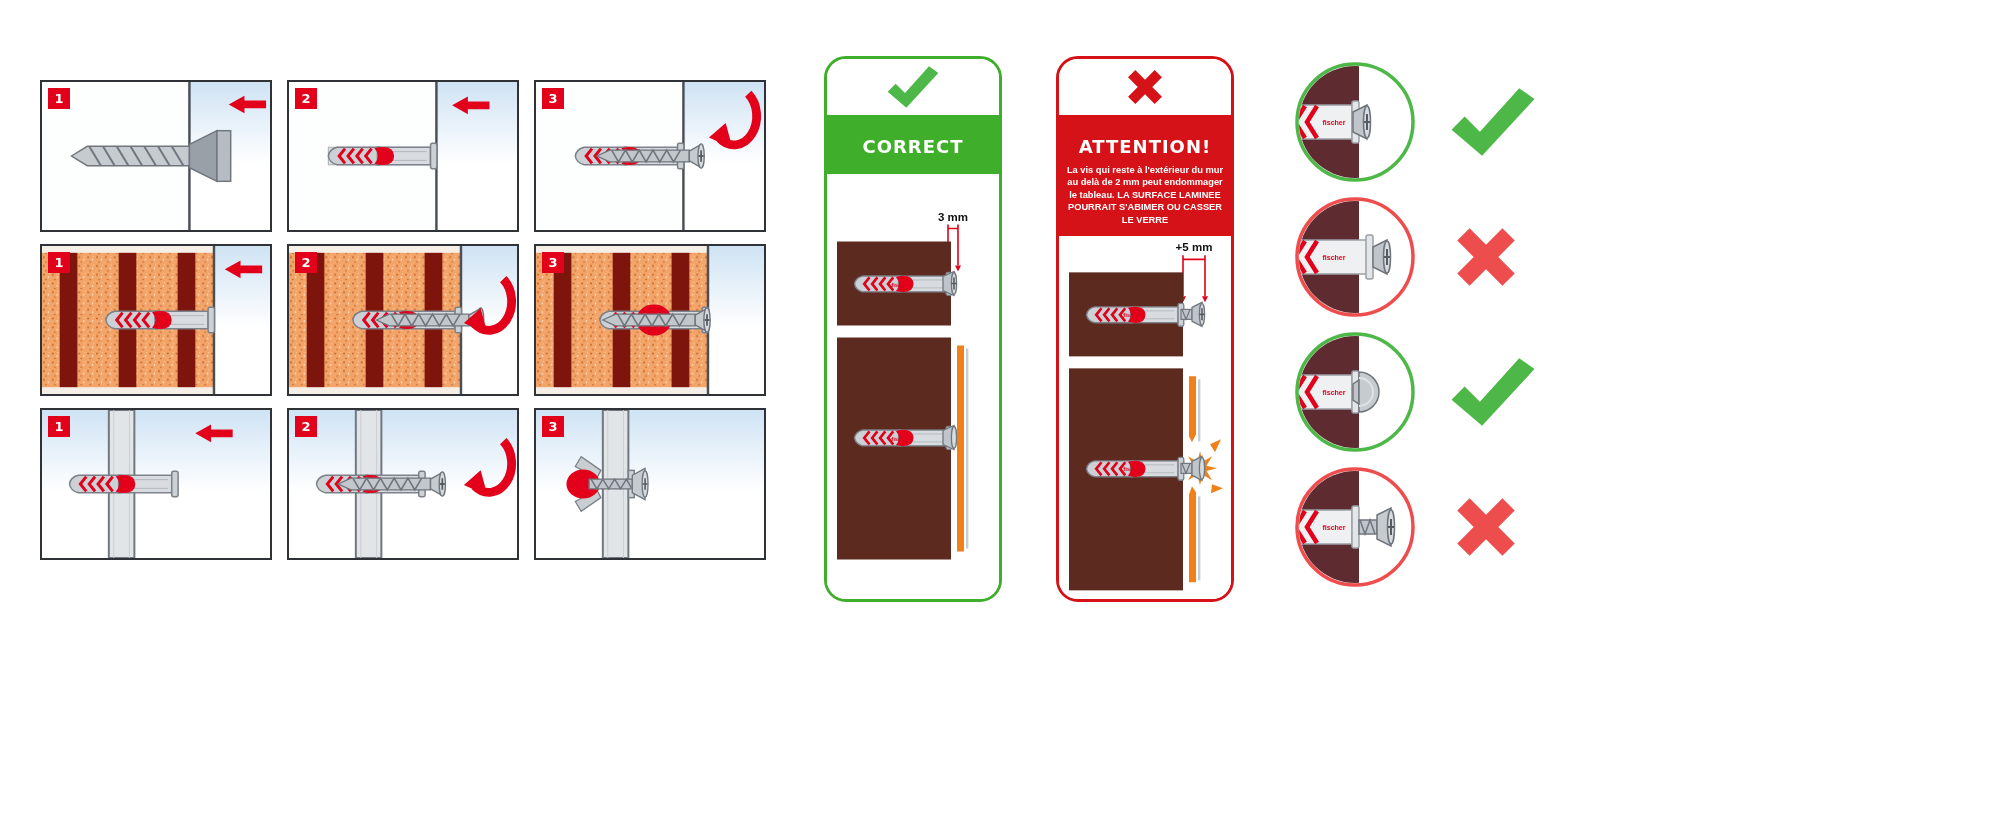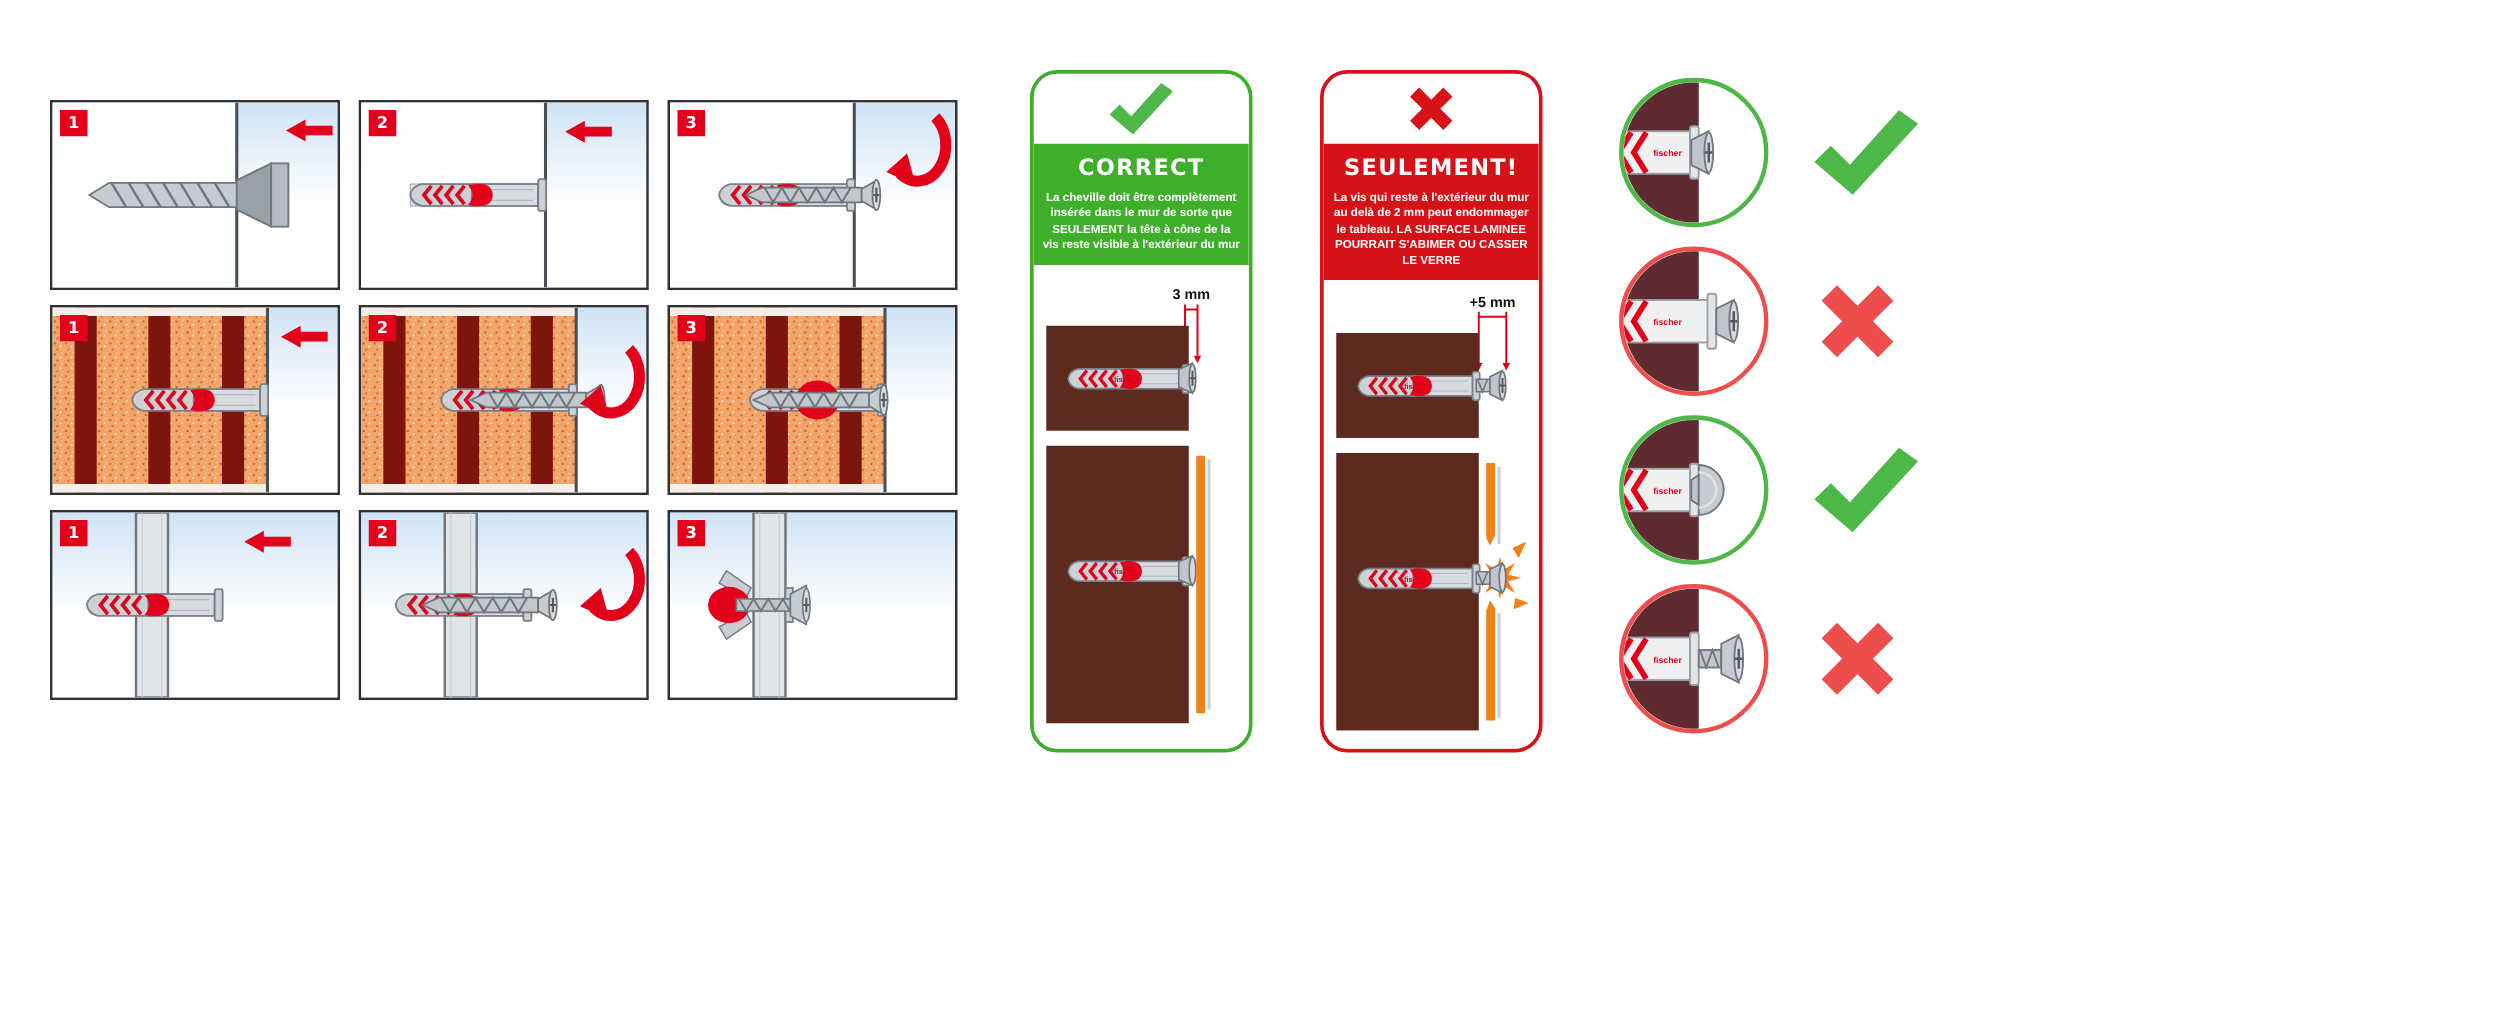--- a/index.html
+++ b/index.html
@@ -13,21 +13,21 @@
 .badge{position:absolute;top:6px;left:6px;width:22px;height:21px;background:var(--red,#e2001a);color:#fff;font-weight:bold;font-size:13px;line-height:21px;text-align:center;font-family:"DejaVu Sans",sans-serif}
 
 
 .cert-panel{position:absolute;top:56px;width:178px;height:546px;background:#fff;border-radius:22px;display:flex;flex-direction:column;overflow:hidden}
 .cert-panel.greenb{left:824px;border:3px solid var(--green,#3fae2a)}
 .cert-panel.redb{left:1056px;border:3px solid var(--attention-red,#d41217)}
 .cert-top{height:56px;flex:0 0 auto;display:flex;align-items:center;justify-content:center;background:#fff}
 .cert-band{flex:0 0 auto;text-align:center;color:#fff;padding:7px 7px 10px}
 .greenb .cert-band{background:var(--green,#3fae2a)}
 .redb .cert-band{background:var(--attention-red,#d41217)}
-.cert-title{font-family:"DejaVu Sans",sans-serif;font-weight:bold;font-size:18px;letter-spacing:1px;margin:2px 0 7px}
+.cert-title{font-family:"DejaVu Sans",sans-serif;font-weight:bold;font-size:18px;letter-spacing:1px;margin:14px 0 7px}
 .cert-body{font-size:9.3px;font-weight:bold;line-height:1.34}
 .cert-art{flex:1;display:flex;align-items:stretch;justify-content:center;background:#fff}
 .cert-art svg{width:100%;height:100%}
 
 
 .results-col{position:absolute;left:1293px;top:60px;display:flex;flex-direction:column;row-gap:11px}
 .result-row{display:flex;align-items:center;column-gap:30px;height:124px}
 .result-circle{width:124px;height:124px;flex:0 0 auto}
 .result-icon{width:92px;height:72px}
 .result-icon.cross{width:78px;height:78px}
@@ -235,21 +235,20 @@
   </div>
 
   <div class="cert-panel greenb">
     <div class="cert-top">
       <svg class="c-green" width="56" height="44" viewBox="0 0 84 66">
           <use href="#sym-check"></use>
         </svg>
     </div>
     <div class="cert-band">
       <div class="cert-title">CORRECT</div>
-      <div class="cert-body">La cheville doit être complètement insérée dans le mur de sorte que SEULEMENT la tête à cône de la vis reste visible à l'extérieur du mur</div>
     </div>
     <div class="cert-art">
       <svg viewBox="0 0 172 358" preserveAspectRatio="xMidYMid meet">
         <text x="126" y="13" text-anchor="middle" class="dim-label">3 mm</text>
         <g class="s-red" fill="none" stroke-width="1.6">
           <path d="M121,17 v8 M131,17 v8 M121,21 h10 M121,25 V58 M131,25 V58"></path>
         </g>
         <path d="M118,58 l3,6 l3,-6 Z M128,58 l3,6 l3,-6 Z" class="f-red"></path>
         <rect x="10" y="34" width="114" height="84" class="f-brown"></rect>
         <g transform="translate(20.5,65) scale(0.88)">
@@ -276,21 +275,21 @@
     </div>
   </div>
 
   <div class="cert-panel redb">
     <div class="cert-top">
       <svg style="color:var(--attention-red,#d41217)" width="46" height="46" viewBox="0 0 76 76">
           <use href="#sym-cross"></use>
         </svg>
     </div>
     <div class="cert-band">
-      <div class="cert-title">SEULEMENT!</div>
+      <div class="cert-title">ATTENTION!</div>
       <div class="cert-body">La vis qui reste à l'extérieur du mur au delà de 2 mm peut endommager le tableau. LA SURFACE LAMINEE POURRAIT S'ABIMER OU CASSER LE VERRE</div>
     </div>
     <div class="cert-art">
       <svg viewBox="0 0 172 358" preserveAspectRatio="xMidYMid meet">
         <text x="135" y="13" text-anchor="middle" class="dim-label">+5 mm</text>
         <g class="s-red" fill="none" stroke-width="1.6">
           <path d="M124,17 v8 M146,17 v8 M124,21 h22 M124,25 V58 M146,25 V58"></path>
         </g>
         <path d="M121,58 l3,6 l3,-6 Z M143,58 l3,6 l3,-6 Z" class="f-red"></path>
         <rect x="10" y="34" width="114" height="84" class="f-brown"></rect>

